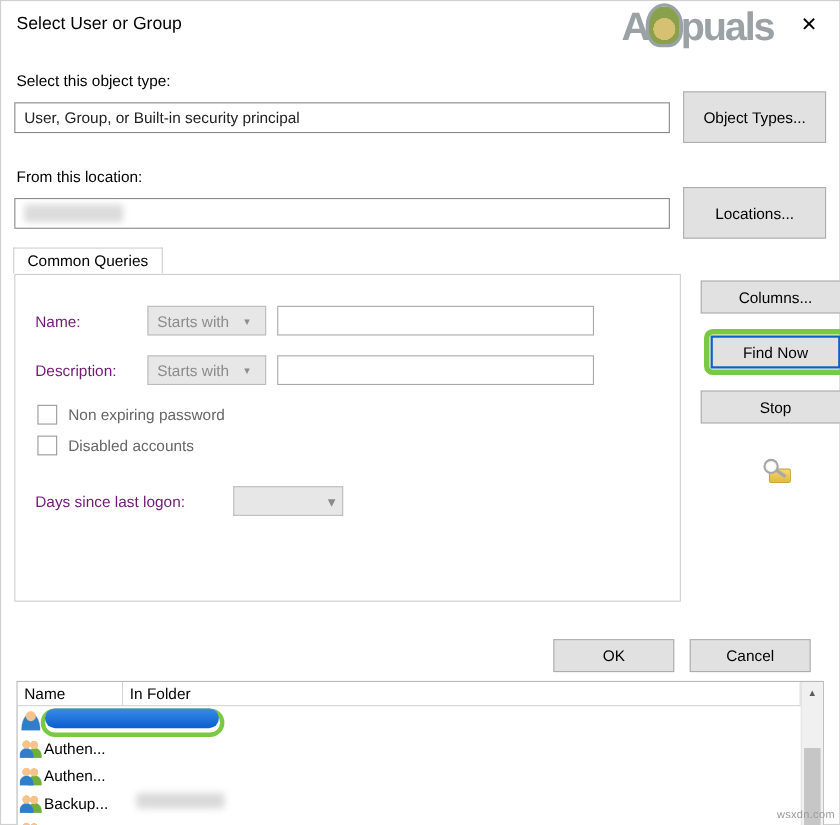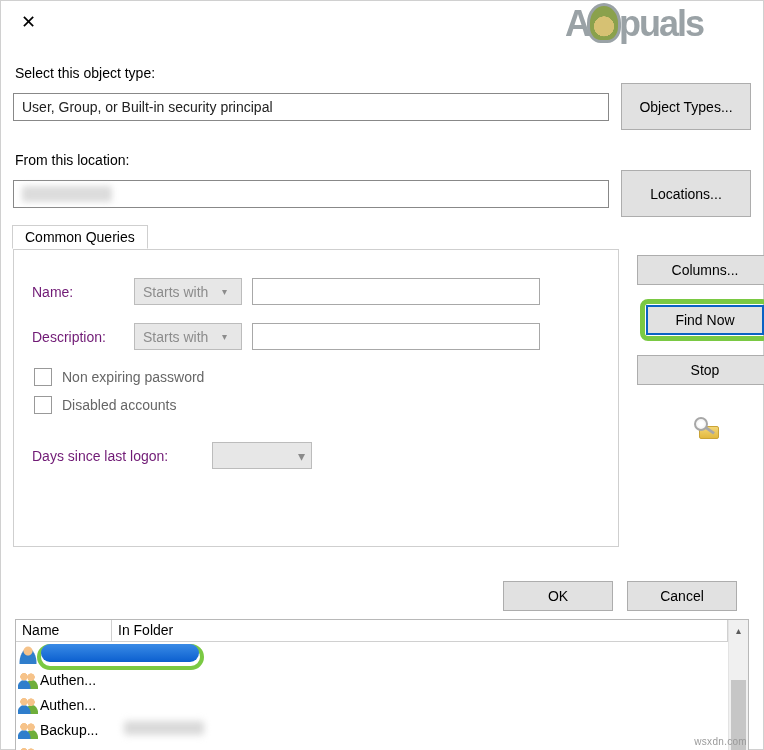--- a/index.html
+++ b/index.html
@@ -321,39 +321,40 @@
     .vscroll .thumb {
       position: absolute;
       left: 2px; right: 2px;
       top: 40px; height: 70px;
       background: #c6c6c6;
       border-radius: 0;
     }
 
     .footer-credit {
       position: absolute;
-      right: 16px;
+      right: 4px;
       bottom: 2px;
       font-size: 10px;
       color: #9a9a9a;
       letter-spacing: 0.3px;
     }
   </style>
 </head>
 <body>
 
 <div class="dialog">
 
   <div class="watermark">
     <span>A</span>
     <span class="mascot"></span>
     <span>puals</span>
   </div>
 
   <div class="titlebar">
+    <div class="title">Select User or Group</div>
     <div class="close-x">✕</div>
   </div>
 
   <div class="content">
     <div class="section-label">Select this object type:</div>
     <div class="row-field">
       <div class="wide-input">User, Group, or Built-in security principal</div>
       <button class="btn">Object Types...</button>
     </div>
 

